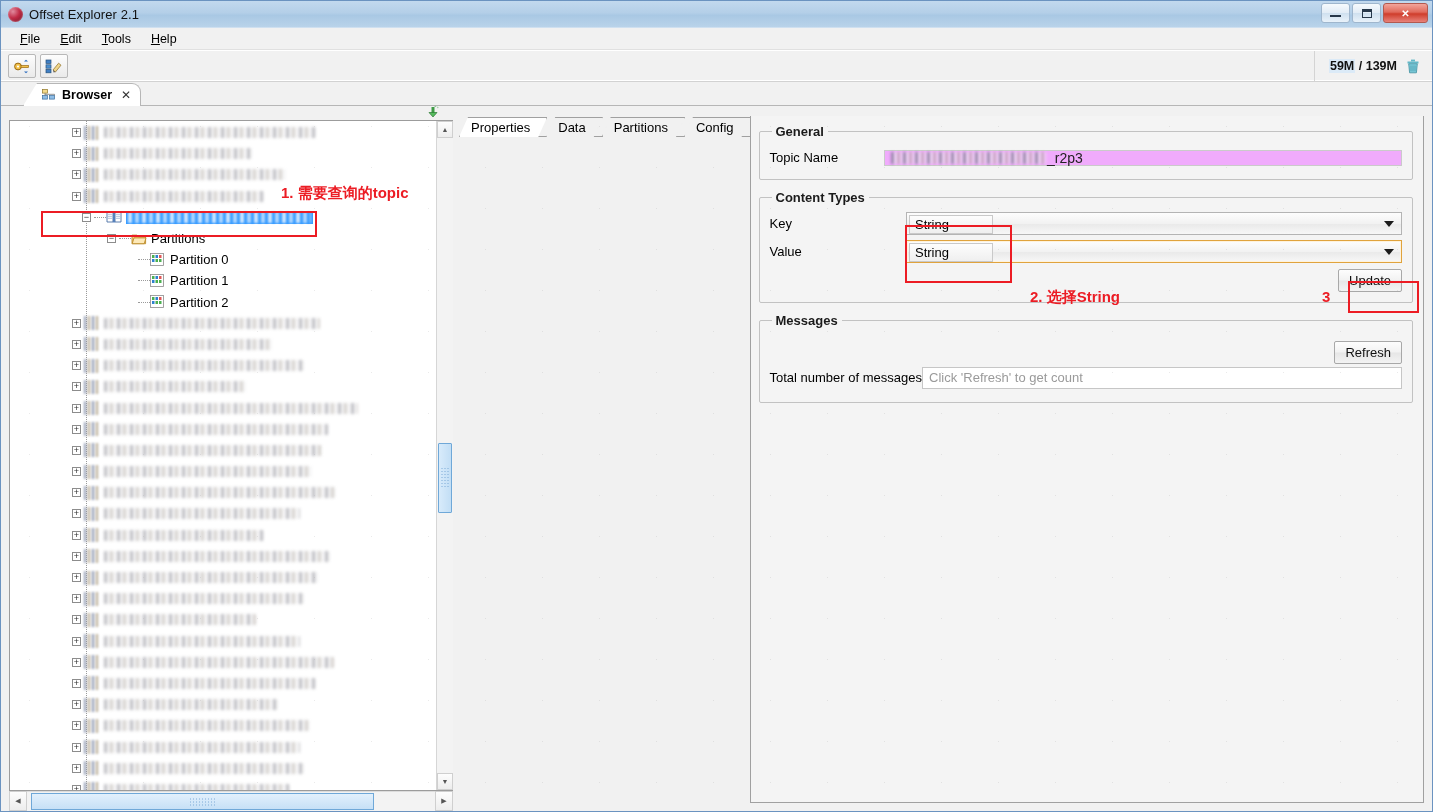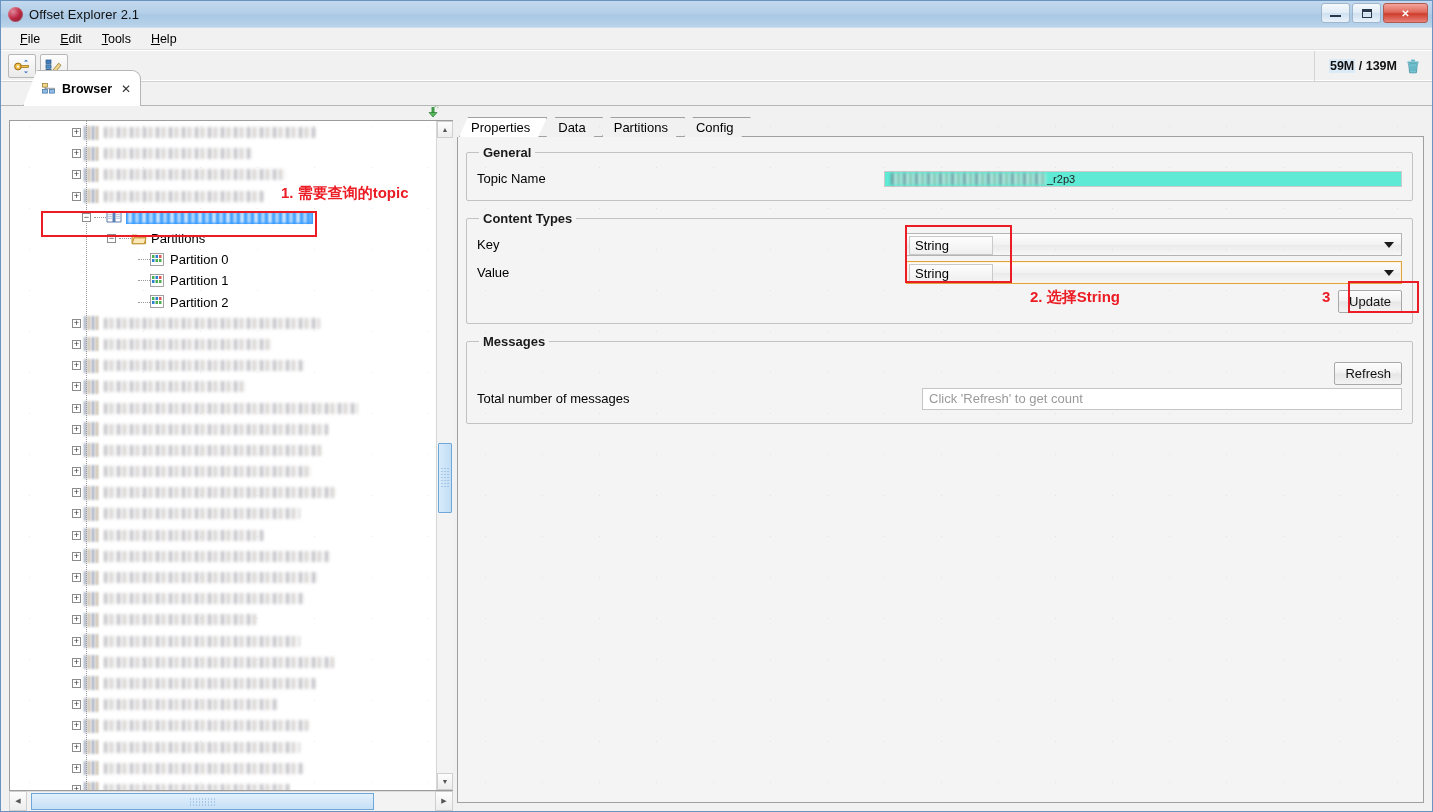--- a/index.html
+++ b/index.html
@@ -97,21 +97,21 @@
 
   
   .tabstrip {
     height:24px; flex:0 0 24px;
     background:#f1f1f1;
     display:flex; align-items:flex-end;
     position:relative;
     border-bottom:1px solid #b6b6b6;
   }
   .etab {
-    height:36px; margin-left:22px;
+    height:23px; margin-left:22px;
     padding:0 9px 0 8px;
     background:#fff;
     border:1px solid #b6b6b6; border-bottom:none;
     border-top-left-radius:2px; border-top-right-radius:9px;
     display:flex; align-items:center; gap:6px;
     position:relative;
     transform:skewX(0deg);
     clip-path:polygon(14px 0, 100% 0, 100% 100%, 0 100%);
     padding-left:18px;
     margin-bottom:-1px;
@@ -241,21 +241,21 @@
   .hgrip {
     position:absolute; left:50%; top:50%; transform:translate(-50%,-50%);
     width:26px; height:9px;
     background-image:radial-gradient(circle, rgba(110,160,210,.85) 0.8px, transparent 1px);
     background-size:3px 3px;
   }
 
   
   .rightpane {
     flex:1 1 auto; min-width:0;
-    display:flex; flex-direction:column;
+    display:flex; flex-direction:row;
     padding:10px 8px 8px 4px;
   }
   .tabs {
     height:21px; flex:0 0 21px;
     display:flex; align-items:flex-end;
     position:relative; margin-left:2px;
   }
   .tab {
     height:20px;
     padding:0 9px 0 11px;
@@ -288,23 +288,23 @@
   }
   fieldset.grp > legend {
     font-weight:bold; font-size:13px; color:#1a1a1a;
     padding:0 4px; margin-left:2px;
   }
   .row { display:flex; align-items:center; min-height:25px; }
   .row .lab { font-size:13px; color:#000; flex:0 0 auto; }
   .spacer { flex:1 1 auto; }
 
   .txtfield {
-    height:16px; border:1px solid #cacaca; background:#5eead4;
+    height:16px; border:1px solid #cacaca; background:#f0abfc;
     display:flex; align-items:center; padding:0 6px;
-    font-size:11px; color:#222;
+    font-size:14px; color:#222;
   }
   .topicfield { width:518px; }
   .blur-topic {
     display:inline-block; height:12px; width:155px;
     background:repeating-linear-gradient(90deg,
       rgba(110,115,130,.7) 0 3px, rgba(255,255,255,.55) 3px 6px,
       rgba(160,150,140,.55) 6px 9px, rgba(255,255,255,.45) 9px 12px);
     filter:blur(1.4px); vertical-align:-1px; margin-right:1px;
   }
   .combo {

